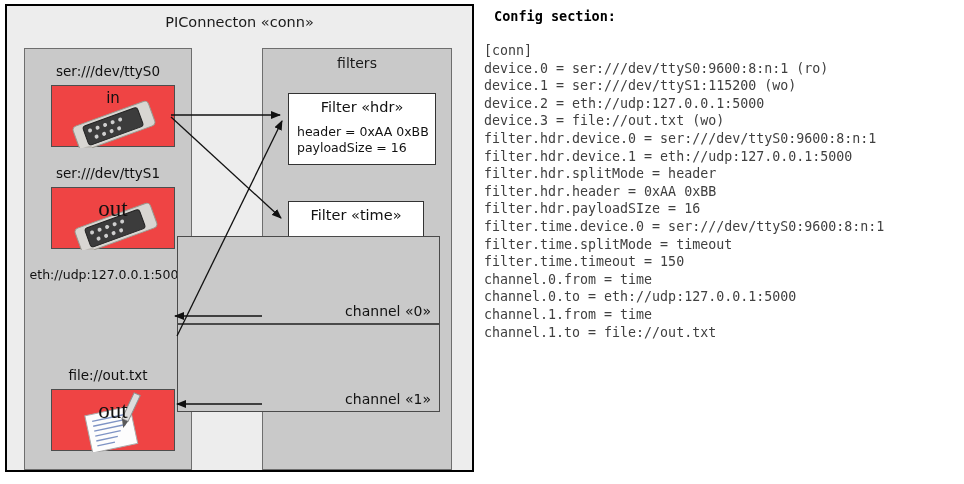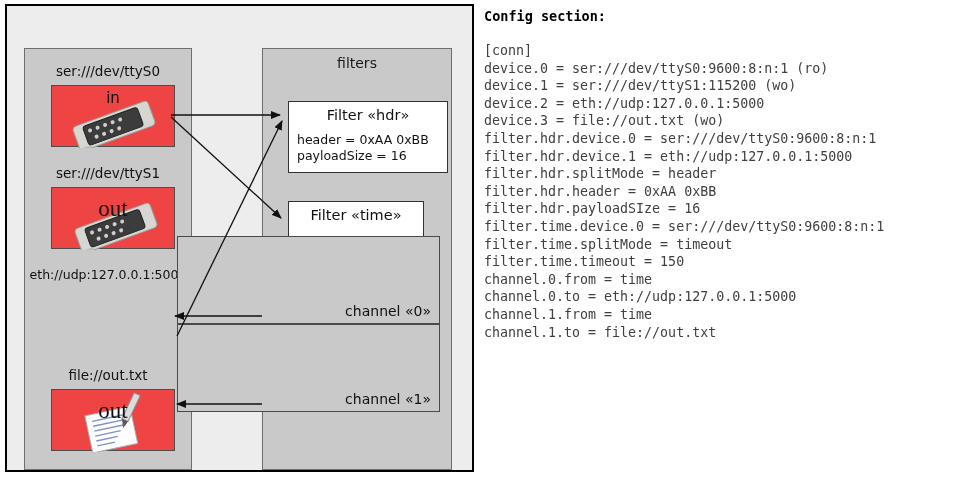--- a/index.html
+++ b/index.html
@@ -71,35 +71,36 @@
 
   
   svg.overlay{position:absolute;left:0;top:0;width:469px;height:468px;
     pointer-events:none;}
 
   
   #config{
     position:absolute;left:484px;top:0;width:480px;height:484px;
   }
   #config-heading{
-    position:absolute;left:0px;top:8px;font-size:13.5px;font-weight:bold;
+    position:absolute;left:10px;top:8px;font-size:13.5px;font-weight:bold;
     color:#000;font-family:"DejaVu Sans Mono","Liberation Mono",monospace;
   }
   #config-body{
     position:absolute;left:0px;top:42px;
     font-family:"DejaVu Sans Mono","Liberation Mono",monospace;
     font-size:13.3px;line-height:17.6px;color:#404040;white-space:pre;
   }
 </style>
 </head>
 <body>
 
 <div id="root">
 
   <div class="outer-frame">
+    <div class="outer-title">PIConnecton «conn»</div>
 
     <div class="panel" id="devices-panel">
 
       <div class="dev-label" style="left:0;top:14px;width:100%;">ser:///dev/ttyS0</div>
       <div class="dev-box" style="left:26px;top:36px;width:124px;height:62px;">
         <div class="dev-port">in</div>
         <svg viewBox="0 0 124 62" width="124" height="62" style="position:absolute;left:0;top:0;">
           <g transform="translate(62,40) rotate(-20)">
             <rect x="-40" y="-13" width="80" height="26" rx="4" fill="#d8d6d2" stroke="#9a988f" stroke-width="1"></rect>
             <rect x="-30" y="-10" width="58" height="20" rx="3" fill="#3c3c3c" stroke="#222" stroke-width="1"></rect>
@@ -163,21 +164,21 @@
               <polygon points="-2,0 1,6 -7,8" fill="#5a5a5a"></polygon>
             </g>
           </g>
         </svg>
       </div>
     </div>
 
     <div class="panel" id="filters-panel">
       <div class="panel-title">filters</div>
 
-      <div class="filter-box" style="left:25px;top:52px;width:160px;height:72px;">
+      <div class="filter-box" style="left:25px;top:44px;width:148px;height:72px;">
         <div class="filter-title">Filter «hdr»</div>
         <div class="filter-attrs" style="top:30px;">
           <div>header = 0xAA 0xBB</div>
           <div>payloadSize = 16</div>
         </div>
       </div>
 
       <div class="filter-box" style="left:25px;top:152px;width:136px;height:72px;">
         <div class="filter-title">Filter «time»</div>
         <div class="filter-attrs" style="top:34px;">

